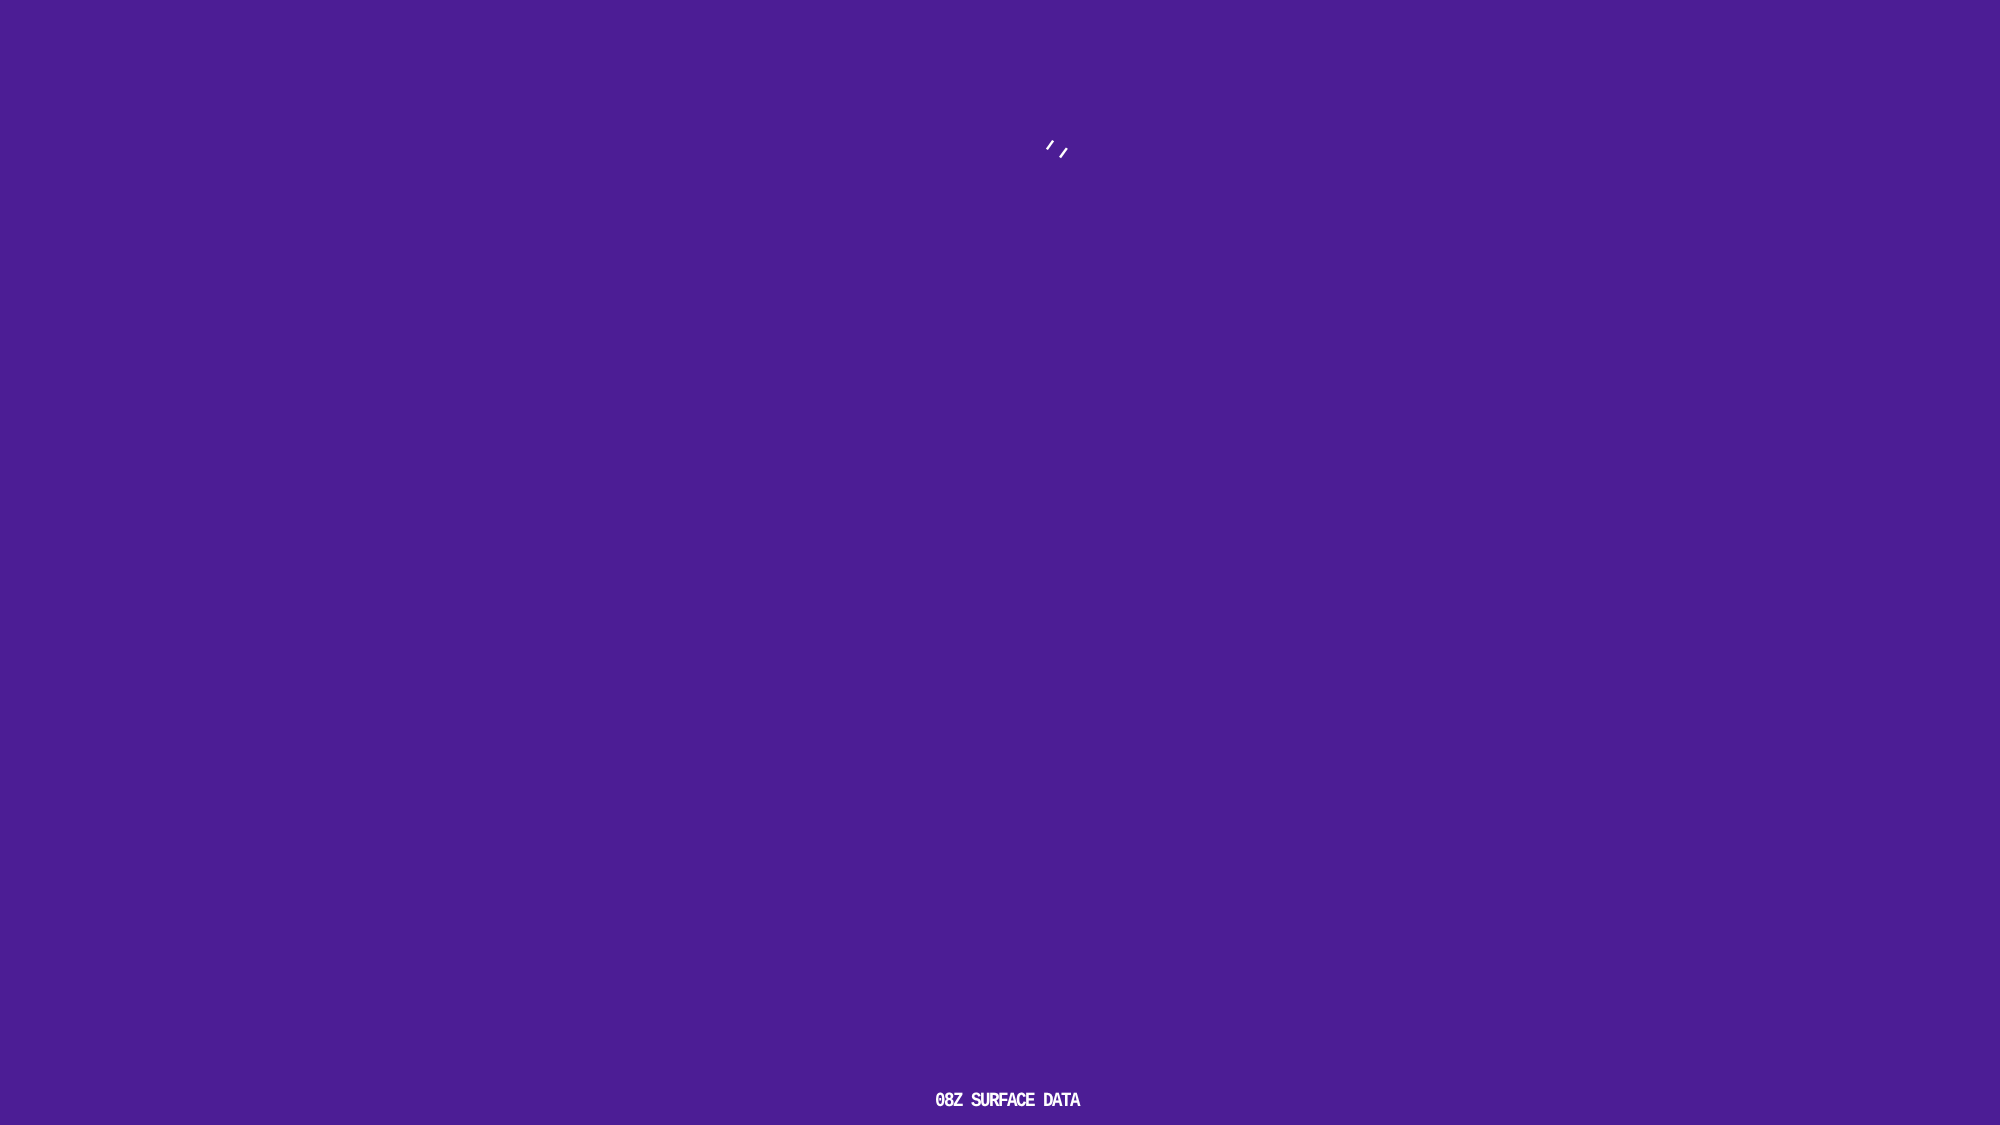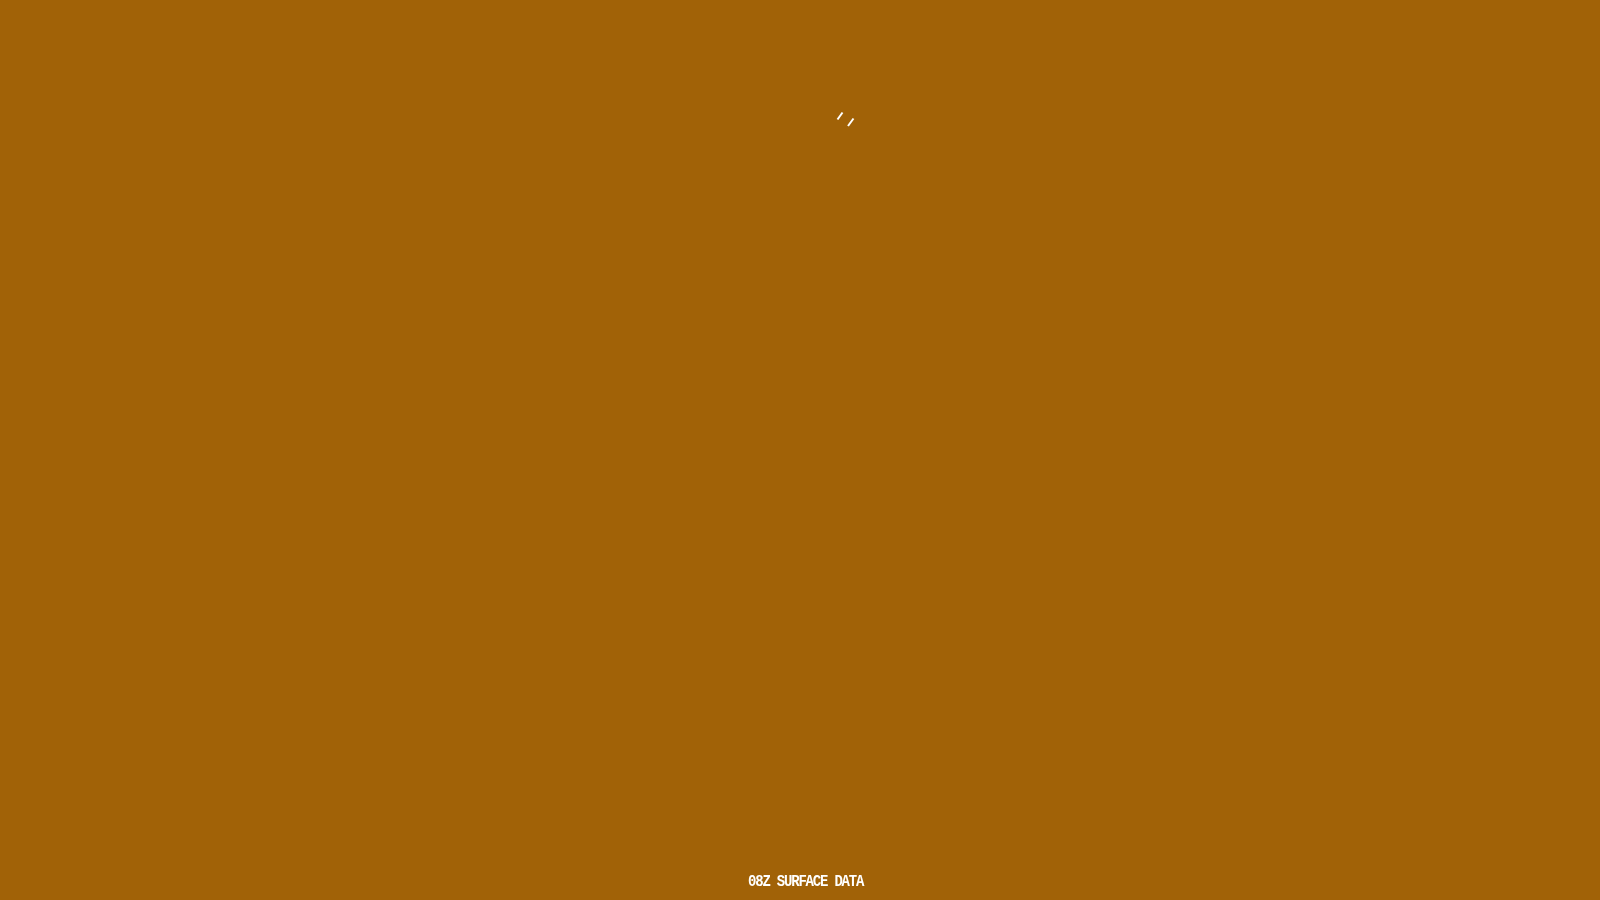--- a/index.html
+++ b/index.html
@@ -7,21 +7,21 @@
     padding: 0;
     width: 1600px;
     height: 900px;
     background: #000000;
     overflow: hidden;
   }
   .screen {
     position: relative;
     width: 1600px;
     height: 900px;
-    background: #a16207;
+    background: #4c1d95;
   }
   .plot-layer {
     position: absolute;
     left: 0;
     top: 0;
     width: 1600px;
     height: 900px;
     display: block;
   }
   .caption {

